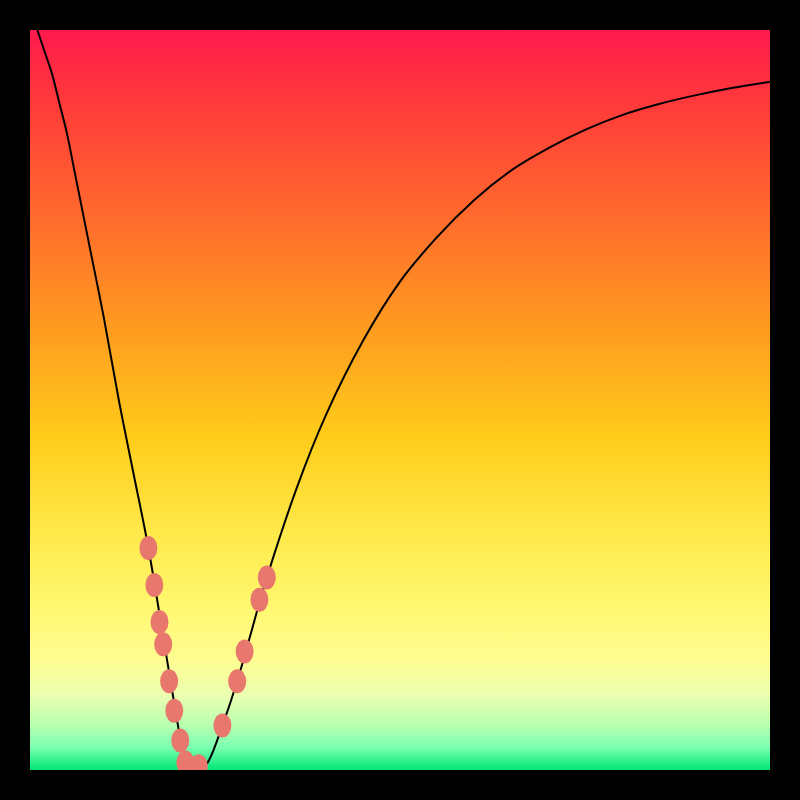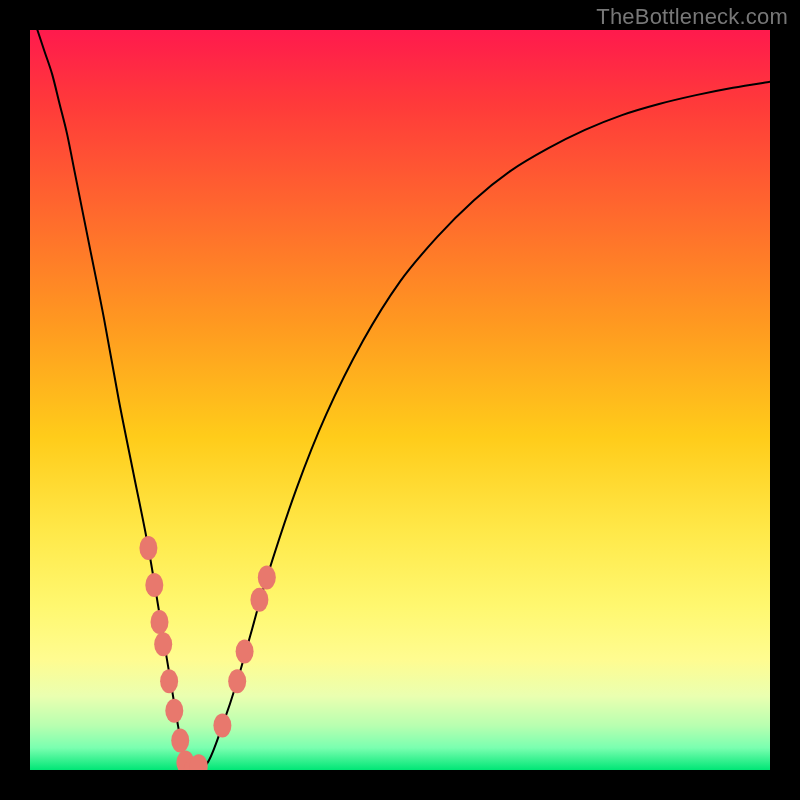--- a/index.html
+++ b/index.html
@@ -76,14 +76,13 @@
           <ellipse cx="162.80" cy="740.00" rx="9" ry="12" fill="#e8786d" stroke="#e8786d" stroke-width="0"></ellipse>
           <ellipse cx="168.72" cy="736.30" rx="9" ry="12" fill="#e8786d" stroke="#e8786d" stroke-width="0"></ellipse>
           <ellipse cx="192.40" cy="695.60" rx="9" ry="12" fill="#e8786d" stroke="#e8786d" stroke-width="0"></ellipse>
           <ellipse cx="207.20" cy="651.20" rx="9" ry="12" fill="#e8786d" stroke="#e8786d" stroke-width="0"></ellipse>
           <ellipse cx="214.60" cy="621.60" rx="9" ry="12" fill="#e8786d" stroke="#e8786d" stroke-width="0"></ellipse>
           <ellipse cx="229.40" cy="569.80" rx="9" ry="12" fill="#e8786d" stroke="#e8786d" stroke-width="0"></ellipse>
           <ellipse cx="236.80" cy="547.60" rx="9" ry="12" fill="#e8786d" stroke="#e8786d" stroke-width="0"></ellipse>
         </g>
     </svg>
   </div>
-  <div class="watermark">TheBottleneck.com</div>
 </div>
 
 </body></html>

